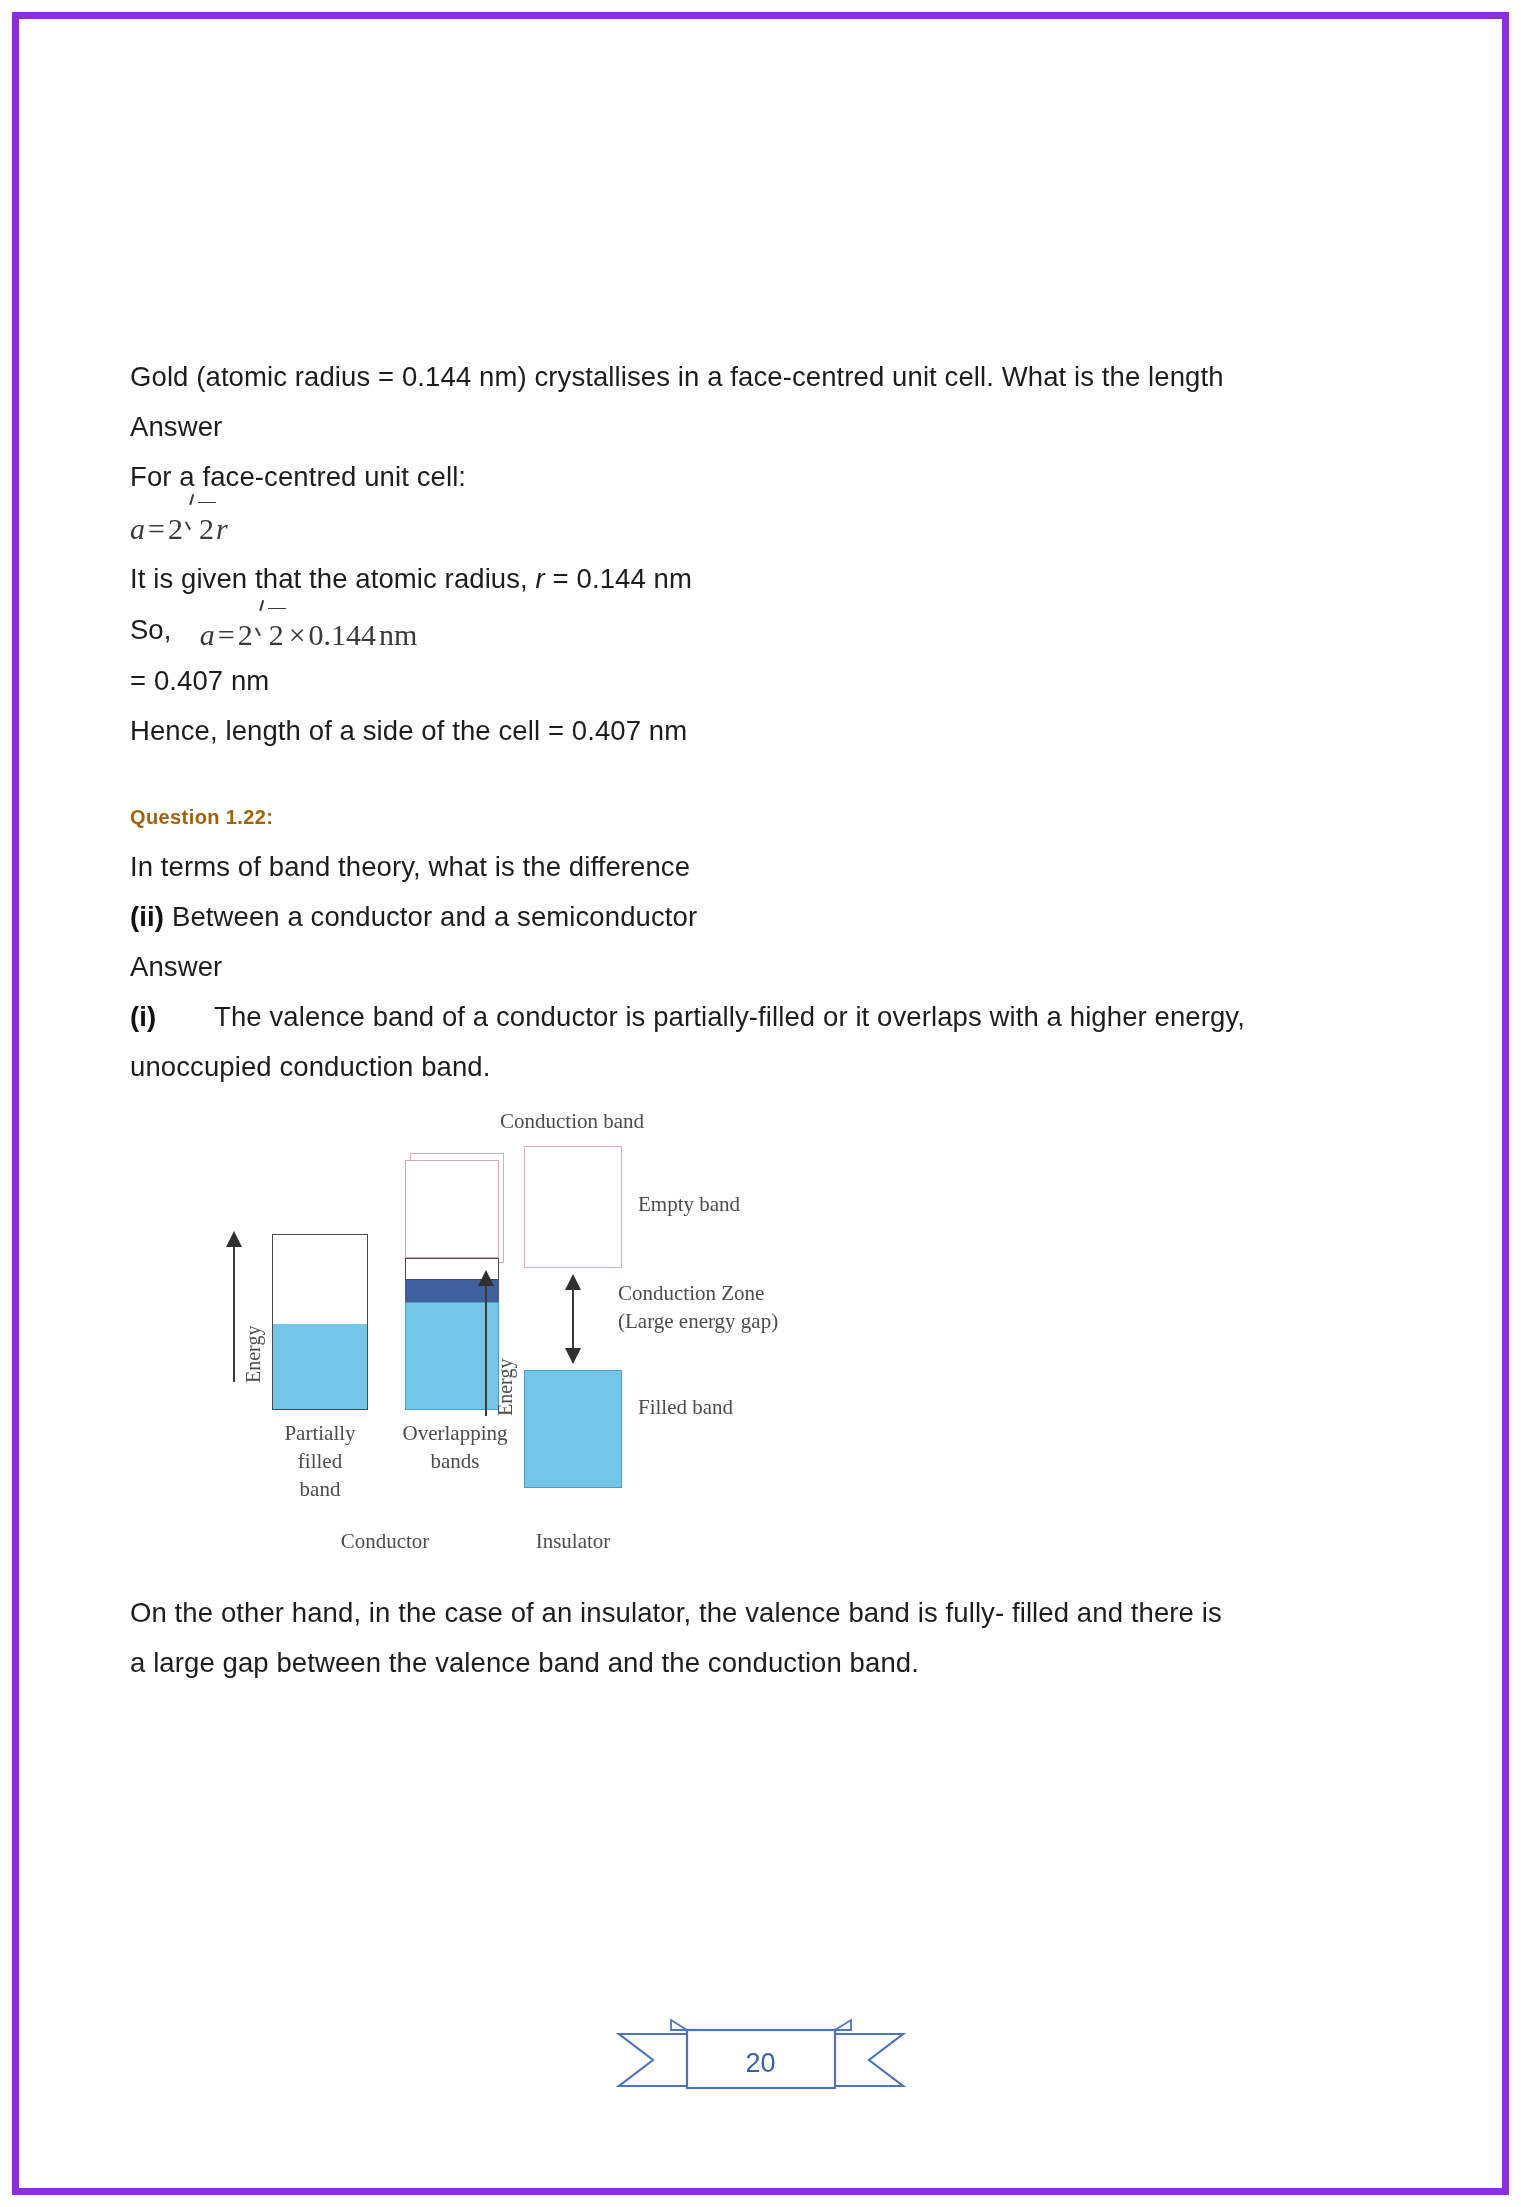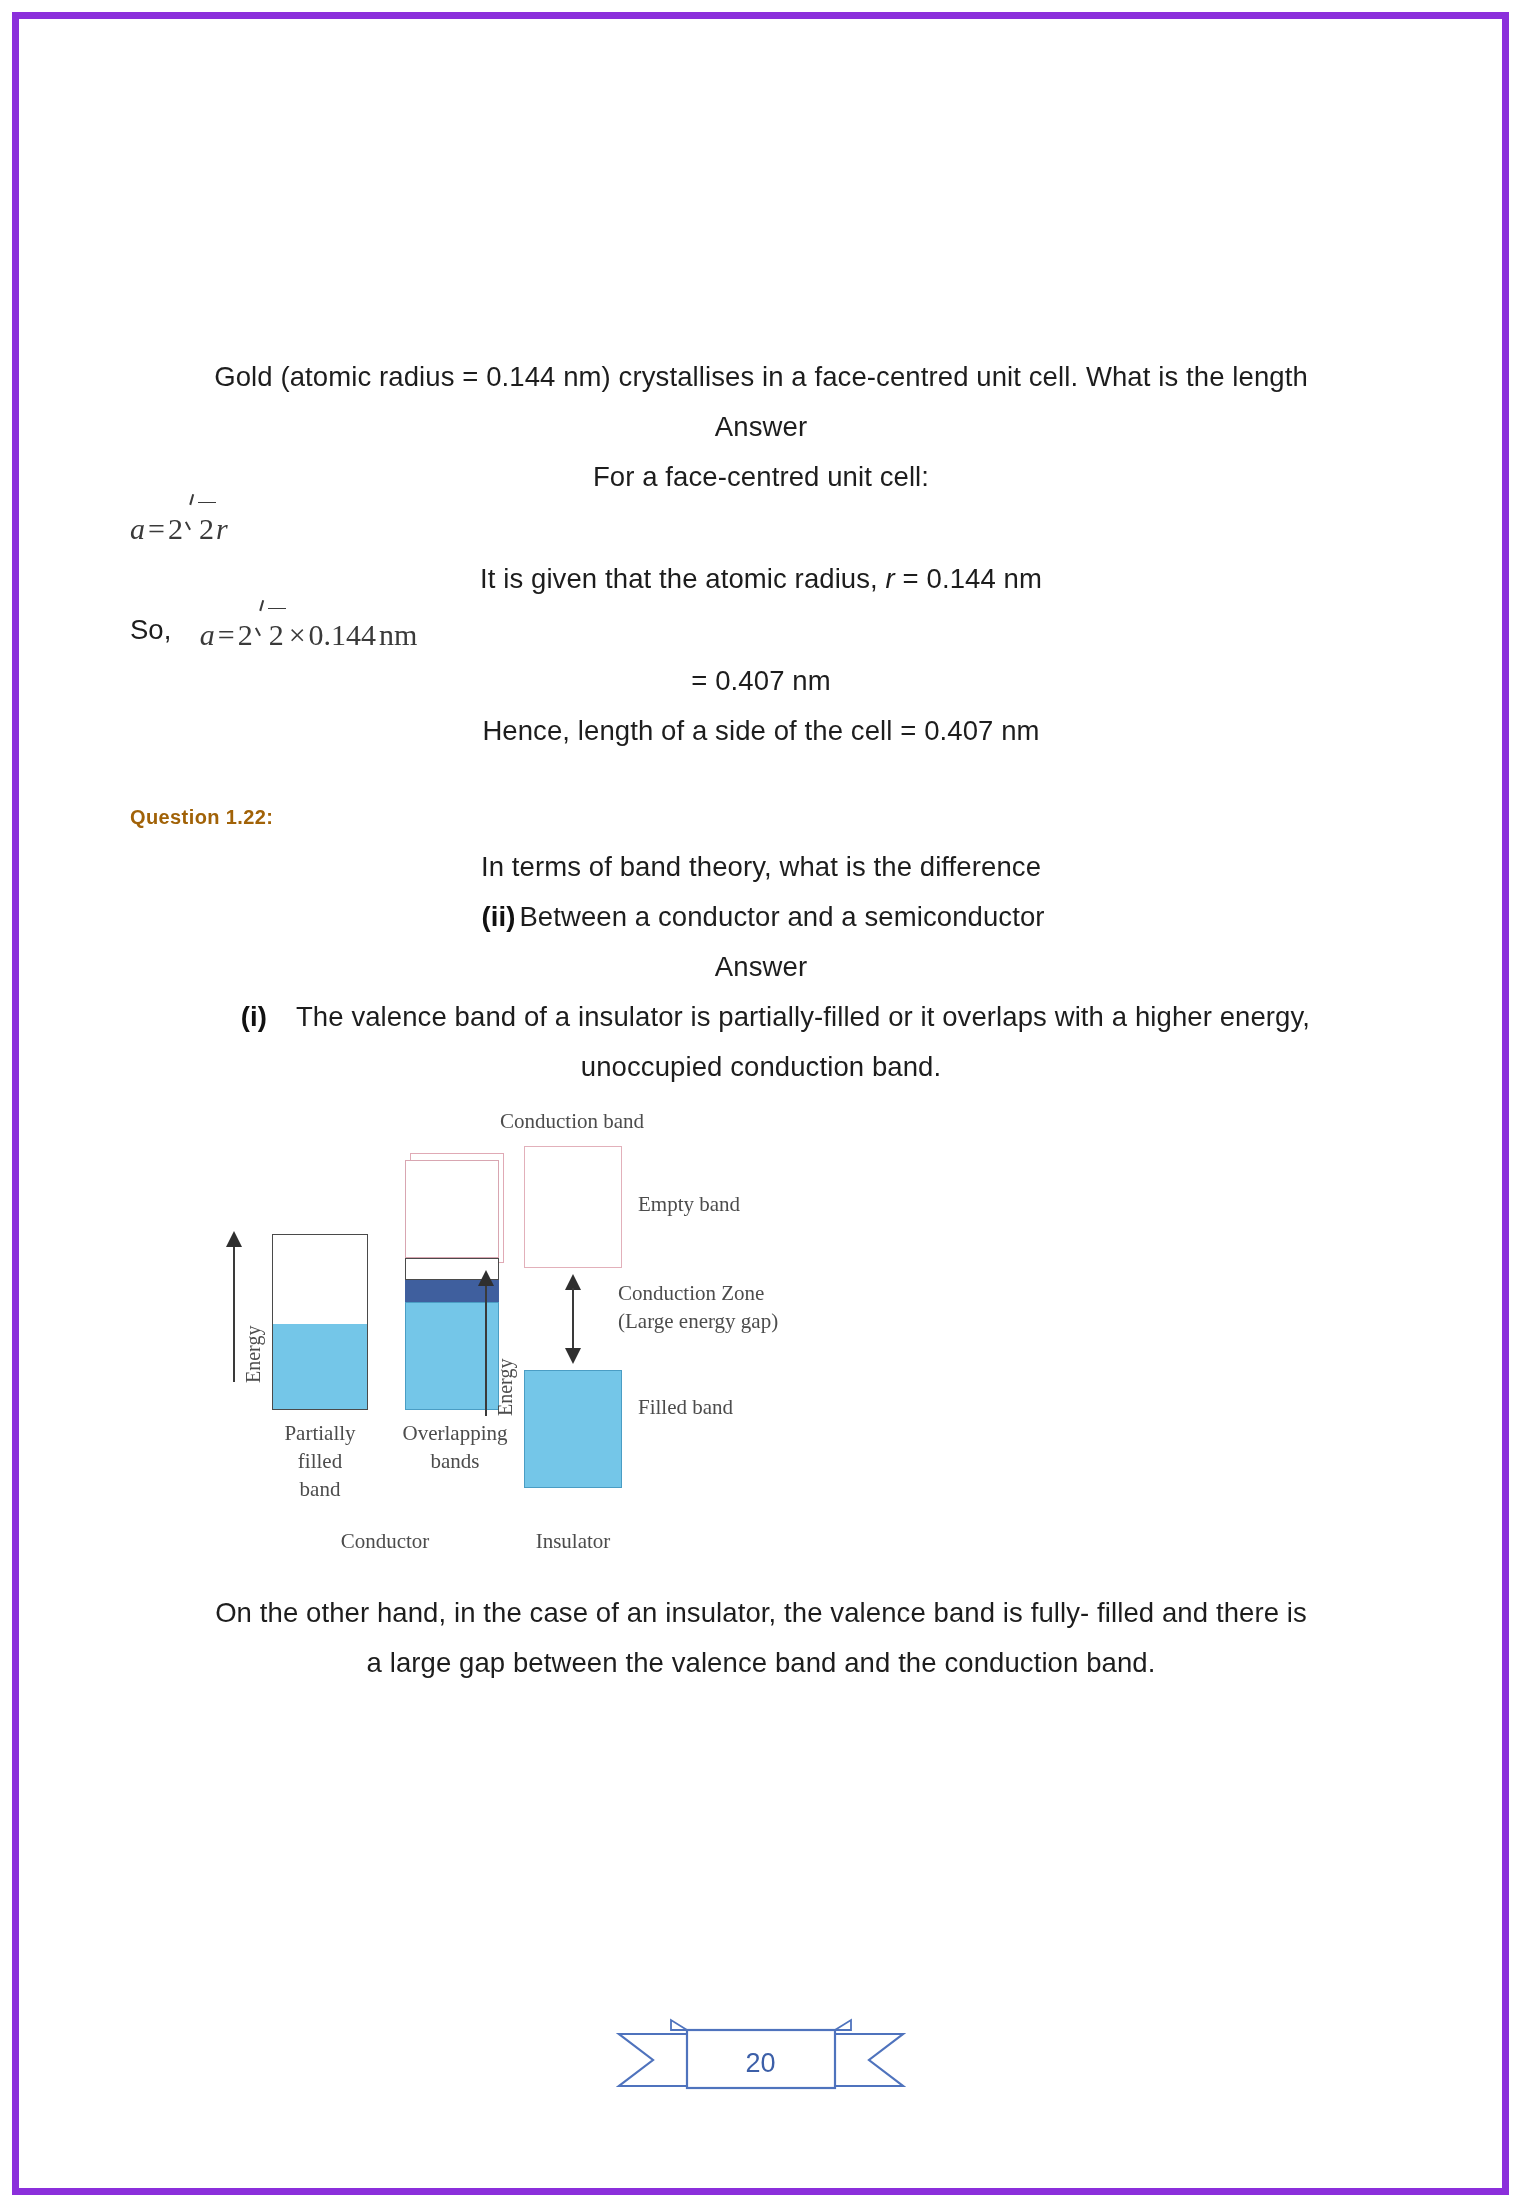--- a/index.html
+++ b/index.html
@@ -42,21 +42,20 @@
     top: 352px;
     width: 1262px;
   }
 
   .para {
     font-size: 27.5px;
     line-height: 50px;
     color: #1d1d1d;
     letter-spacing: 0.1px;
     margin: 0;
-    text-align: center;
   }
 
   .q-heading {
     font-size: 20px;
     line-height: 50px;
     font-weight: bold;
     color: #a16207;
     letter-spacing: 0.4px;
     margin: 0;
     padding-top: 36px;
@@ -228,21 +227,21 @@
 
   <p class="q-heading">Question 1.22:</p>
 
   <p class="para">In terms of band theory, what is the difference</p>
 
 
   <p class="para"><span class="roman roman-ii-wide">(ii)</span><span>Between a conductor and a semiconductor</span></p>
 
   <p class="para">Answer</p>
 
-  <p class="para"><span class="roman roman-i-ans">(i)</span><span>The valence band of a insulator is partially-filled or it overlaps with a higher energy,</span></p>
+  <p class="para"><span class="roman roman-i-ans">(i)</span><span>The valence band of a conductor is partially-filled or it overlaps with a higher energy,</span></p>
   <p class="para">unoccupied conduction band.</p>
 
   <div class="diagram">
 
     <div class="dlabel" style="left:370px; top:10px;">Conduction band</div>
 
     <div class="arrow-up" style="left:96px; top:133px;"></div>
     <div class="axis-line" style="left:103px; top:149px; height:135px;"></div>
     <div class="vert-label" style="left:112px; top:285px;">Energy</div>
 

